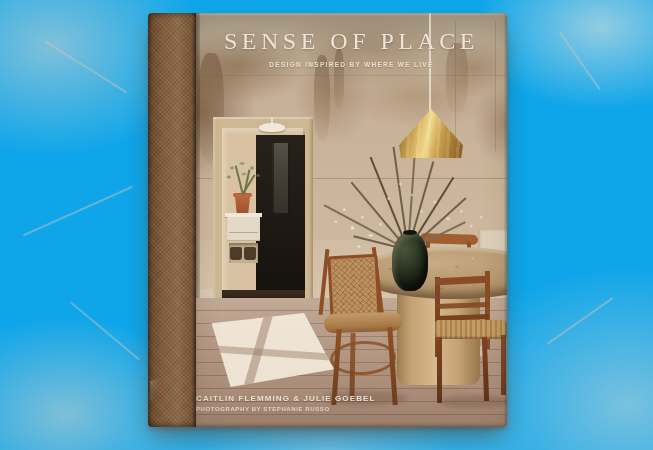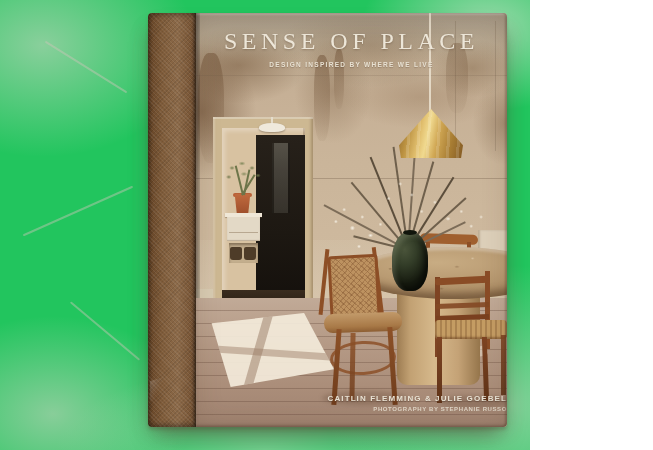--- a/index.html
+++ b/index.html
@@ -1,17 +1,17 @@
 <!DOCTYPE html>
 <html><head>
 <meta charset="utf-8">
 <style>
   html,body{margin:0;padding:0;}
   body{width:653px;height:450px;overflow:hidden;font-family:"Liberation Sans",sans-serif;}
-  .scene{position:relative;width:530px;height:450px;background:#22c55e;overflow:hidden;}
+  .scene{position:relative;width:653px;height:450px;background:#0ea5e9;overflow:hidden;}
   .bg-tex{position:absolute;inset:0;
     background:
       radial-gradient(220px 160px at 8% 10%,rgba(222,216,206,.55),transparent 70%),
       radial-gradient(260px 200px at 96% 90%,rgba(228,222,212,.5),transparent 70%),
       radial-gradient(200px 140px at 10% 92%,rgba(220,213,202,.55),transparent 70%),
       radial-gradient(300px 120px at 50% 100%,rgba(230,224,214,.4),transparent 70%),
       radial-gradient(180px 120px at 92% 6%,rgba(236,231,222,.6),transparent 70%);}
   .trowel{position:absolute;background:rgba(205,197,185,.45);border-radius:2px;}
   .t1{left:38px;top:66px;width:96px;height:2px;transform:rotate(32deg);}
   .t2{left:18px;top:210px;width:120px;height:2px;transform:rotate(-24deg);}
@@ -225,21 +225,21 @@
   .cfl1{left:4px;top:66px;height:66px;}
   .cfl2{left:50px;top:66px;height:64px;transform:rotate(-2deg);}
   .cfl3{left:68px;top:64px;height:60px;opacity:.9;}
 
   
   .title-block{position:absolute;left:0;right:0;top:15px;text-align:center;z-index:40;}
   .title{font-family:"Liberation Serif",serif;font-weight:400;font-size:24px;letter-spacing:4.5px;
     color:#ede6d8;margin:0;text-shadow:0 1px 2px rgba(92,70,50,.4);}
   .subtitle{margin-top:6px;font-size:6.5px;letter-spacing:1.3px;font-weight:bold;color:#e8e1d2;
     text-shadow:0 1px 1px rgba(92,70,50,.35);}
-  .author-block{position:absolute;left:0;right:0;top:381px;text-align:right;z-index:40;}
+  .author-block{position:absolute;left:0;right:0;top:381px;text-align:left;z-index:40;}
   .authors{font-size:8px;font-weight:bold;letter-spacing:1.1px;color:#e9e2d4;text-shadow:0 1px 1px rgba(80,58,40,.4);}
   .credit{margin-top:3px;font-size:6px;font-weight:bold;letter-spacing:.6px;color:rgba(233,226,212,.85);}
 </style>
 </head>
 <body>
 
 <div class="scene">
   <div class="bg-tex"></div>
   <div class="trowel t1"></div>
   <div class="trowel t2"></div>

